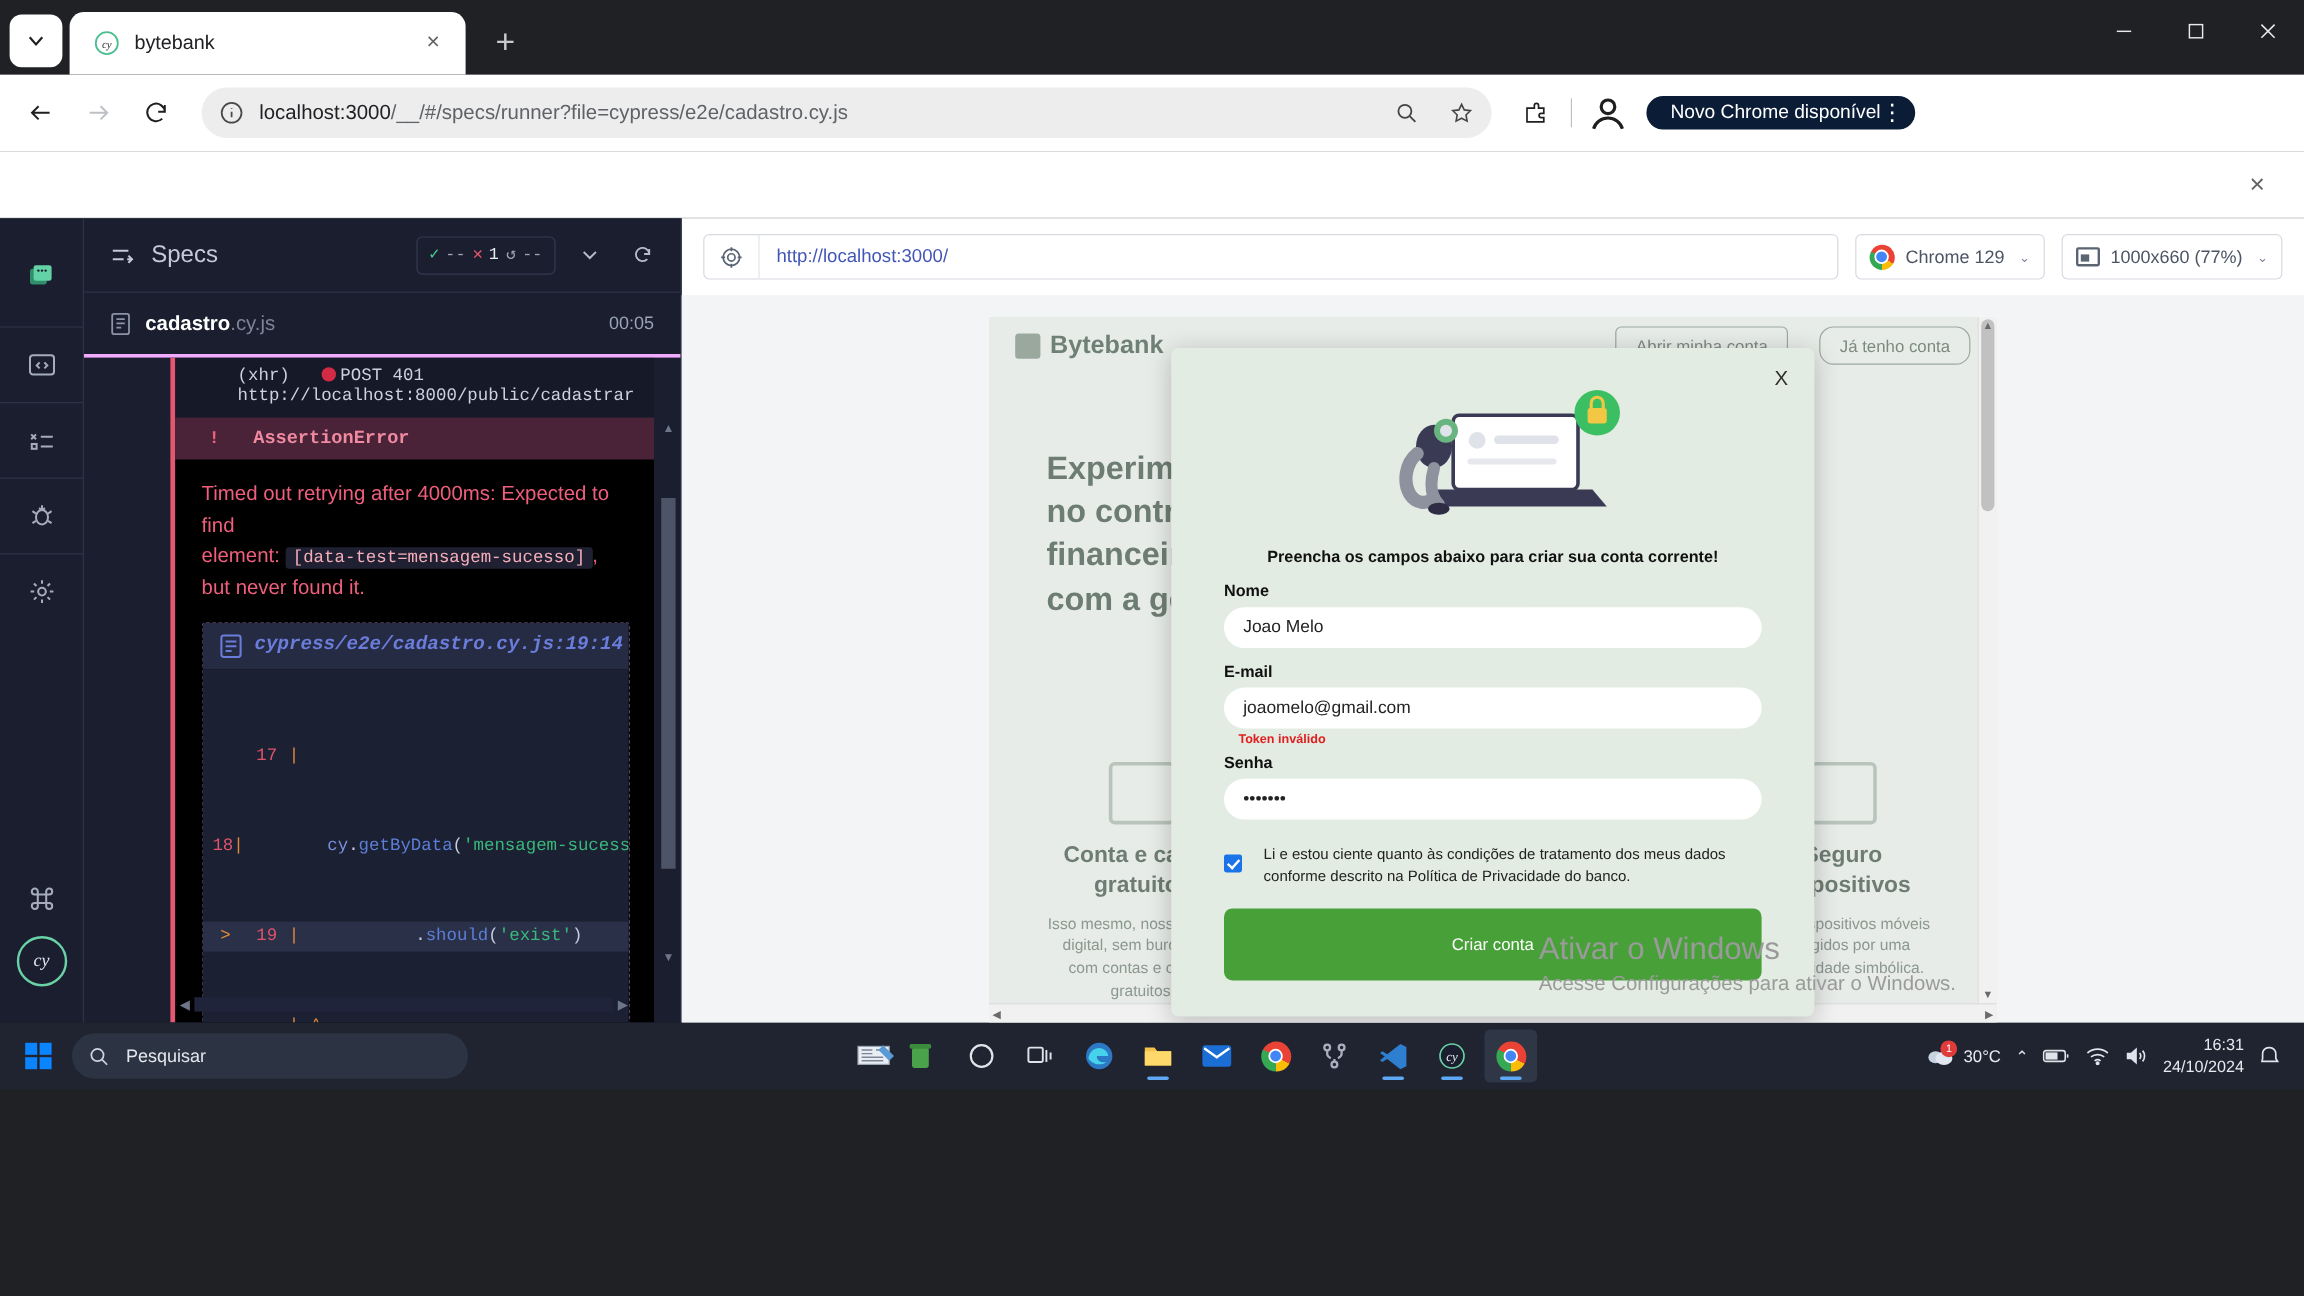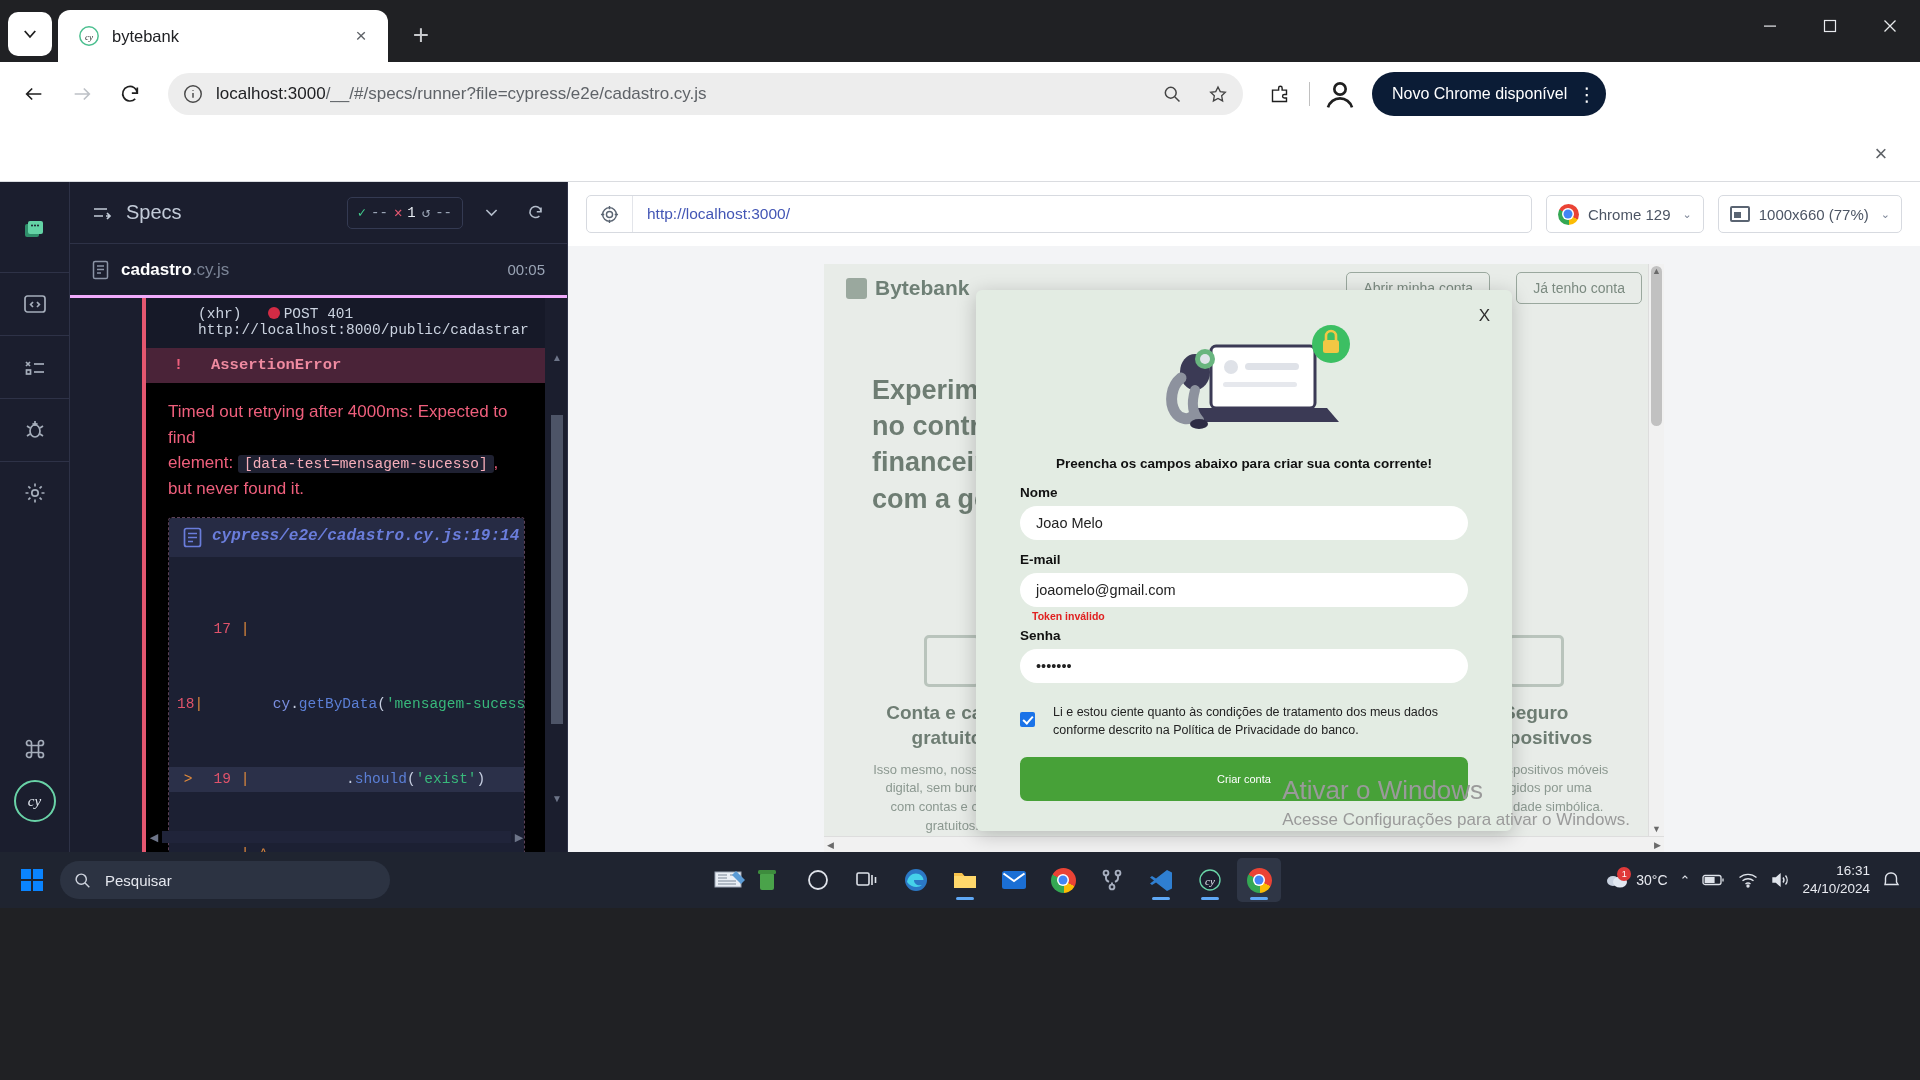--- a/index.html
+++ b/index.html
@@ -141,24 +141,23 @@
     width: 40px; height: 40px; border-radius: 50%;
     display: flex; align-items: center; justify-content: center;
     color: #1f1f1f;
     flex: 0 0 auto;
   }
   .update-pill {
     display: flex; align-items: center;
     background: #0b1c36;
     color: #fff;
     border-radius: 22px;
-    height: 44px;
+    height: 28px;
     padding: 0 10px 0 20px;
     font-size: 16px;
-    gap: 10px;
     margin-left: 8px;
     flex: 0 0 auto;
   }
   .kebab { font-size: 19px; letter-spacing: 0; line-height: 1; }
 
   
   .infobar {
     height: 56px;
     background: #fff;
     border-bottom: 1px solid #dadce0;
@@ -520,21 +519,21 @@
   }
   .bb-logo-mark { width: 21px; height: 21px; background: #9aa89e; border-radius: 3px; }
   .bb-btn {
     margin-left: auto;
     border: 1px solid #9aa89e;
     color: #7b8a80;
     padding: 7px 16px;
     border-radius: 5px;
     font-size: 14px;
   }
-  .bb-btn + .bb-btn { margin-left: 12px; }
+  .bb-btn + .bb-btn { margin-left: 12px; border-radius: 12px; }
   .bb-headline {
     position: absolute; left: 48px; top: 108px;
     color: #6e7d73;
     font-size: 27px;
     font-weight: bold;
     line-height: 1.34;
   }
   .bb-card-row {
     position: absolute; left: 48px; right: 48px; bottom: 16px;
     display: flex; gap: 34px;
@@ -621,26 +620,26 @@
     border: solid #fff; border-width: 0 2px 2px 0;
     transform: rotate(42deg);
   }
   .bb-check-text {
     font-size: 12.5px;
     color: #222;
     line-height: 1.45;
   }
   .bb-submit {
     width: 100%;
-    height: 44px;
+    height: 60px;
     background: #47a138;
     color: #fff;
     border: none;
     border-radius: 7px;
-    font-size: 11px;
+    font-size: 14px;
     font-family: "Liberation Sans", sans-serif;
     display: flex; align-items: center; justify-content: center;
   }
   .watermark {
     position: absolute;
     right: 34px; bottom: 22px;
     color: #9a9a9a;
     text-align: left;
     z-index: 8;
     pointer-events: none;

